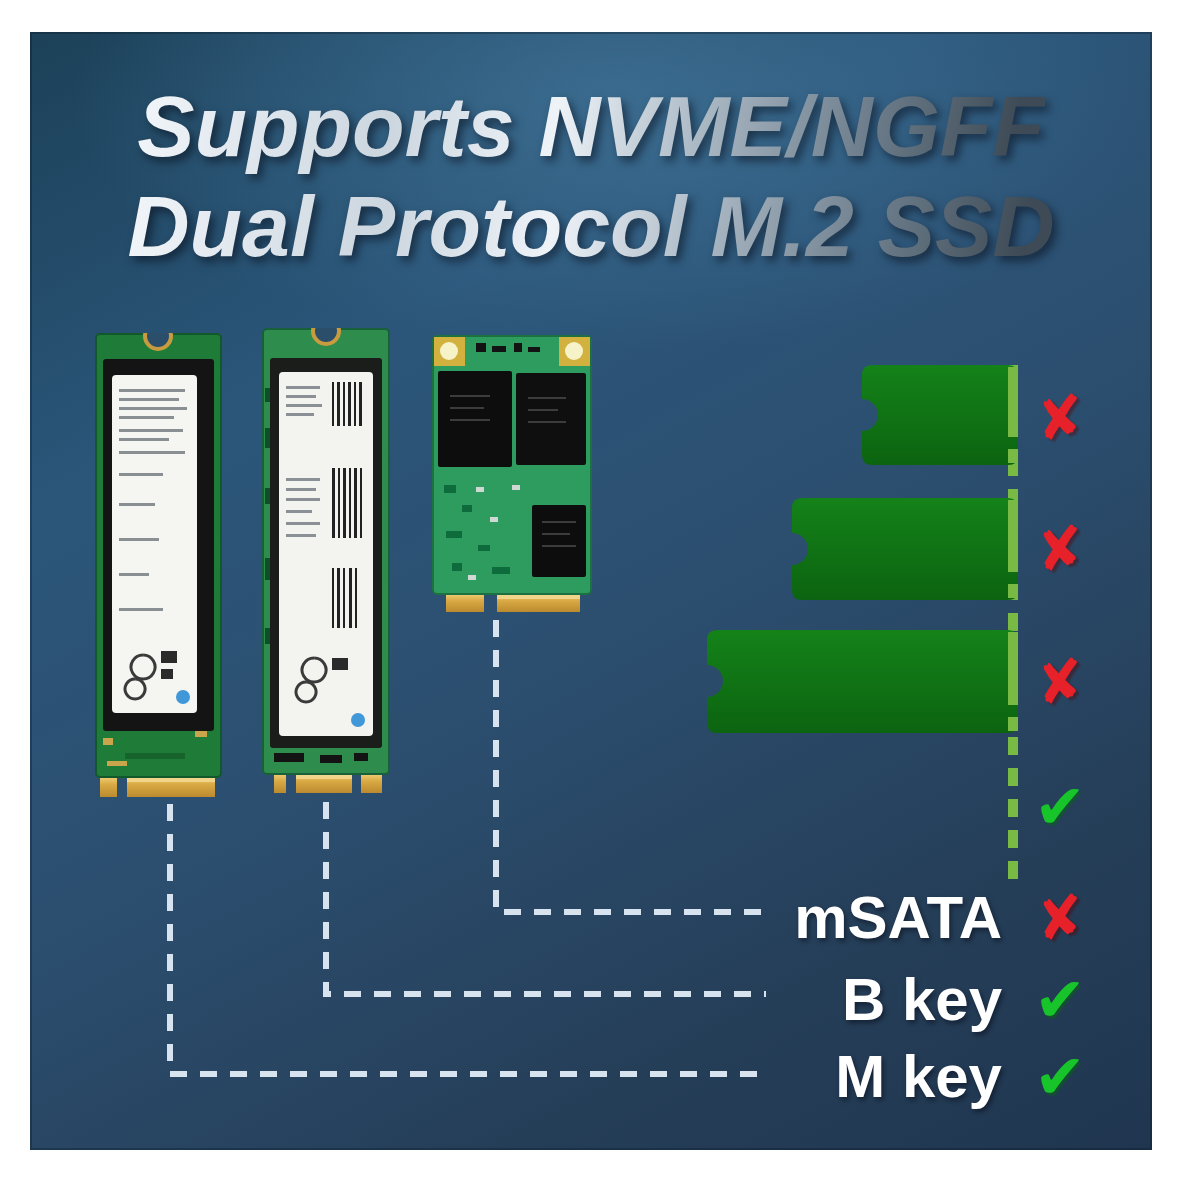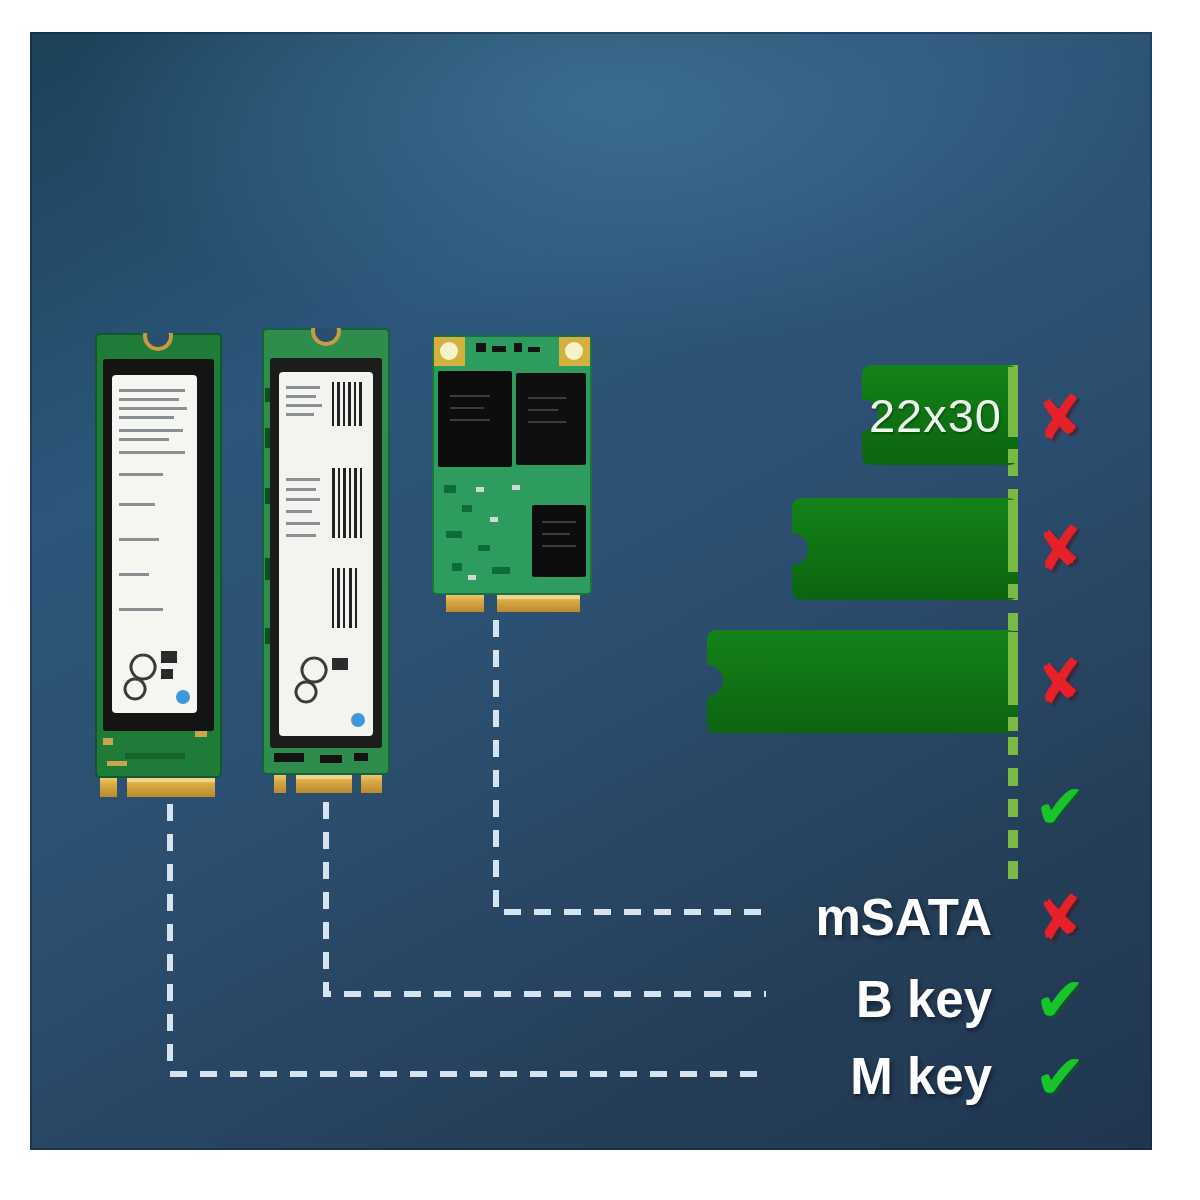--- a/index.html
+++ b/index.html
@@ -42,37 +42,45 @@
   .mark{position:absolute;left:988px;width:84px;height:74px;line-height:74px;text-align:center;
         font-family:"DejaVu Sans",sans-serif;font-weight:bold;font-size:58px;}
   .mark[data-status="unsupported"]{color:#e62129;transform:rotate(-8deg);
         text-shadow:3px 3px 2px rgba(90,0,0,.4);}
   .mark[data-status="supported"]{color:#17c42a;font-size:62px;
         text-shadow:2px 3px 1px rgba(8,100,22,.55);}
   .mark-r1{top:349px;} .mark-r2{top:480px;} .mark-r3{top:613px;} .mark-r4{top:738px;}
   .mark-k1{top:849px;} .mark-k2{top:931px;} .mark-k3{top:1008px;}
 
   
-  .key-label{position:absolute;right:160px;height:62px;line-height:62px;text-align:right;
-    font-weight:bold;font-size:51px;color:#ffffff;text-shadow:2px 3px 5px rgba(0,0,10,.45);margin-left:28px;}
+  .key-label{position:absolute;right:150px;height:62px;line-height:62px;text-align:right;
+    font-weight:bold;font-size:60px;color:#ffffff;text-shadow:2px 3px 5px rgba(0,0,10,.45);margin-left:28px;}
   .key1{top:855px;} .key2{top:937px;} .key3{top:1014px;}
 
   
   .ssd{position:absolute;}
   .ssd svg{display:block;}
   .ssd1{left:65px;top:301px;width:127px;height:466px;}
   .ssd2{left:232px;top:296px;width:128px;height:467px;}
   .msata{left:402px;top:303px;width:160px;height:280px;}
 </style>
 </head>
 <body>
 
 <div class="page">
   <div class="canvas">
 
+    <div class="title">
+      <div class="title-row">
+        <span class="title-line">Supports NVME/NGFF</span>
+      </div>
+      <div class="title-row">
+        <span class="title-line">Dual Protocol M.2 SSD</span>
+      </div>
+    </div>
 
     <svg class="lines-svg" viewBox="0 0 1122 1118">
       <polyline points="466,588 466,880 736,880" fill="none" stroke="#d7e3ef" stroke-width="6" stroke-dasharray="17 13"></polyline>
       <polyline points="296,770 296,962 736,962" fill="none" stroke="#d7e3ef" stroke-width="6" stroke-dasharray="17 13"></polyline>
       <polyline points="140,772 140,1042 736,1042" fill="none" stroke="#d7e3ef" stroke-width="6" stroke-dasharray="17 13"></polyline>
     </svg>
 
     <div class="edge-rail"></div>
 
     <svg width="0" height="0" style="position:absolute">
@@ -89,21 +97,20 @@
       </defs>
     </svg>
 
     <div class="bar bar1">
       <svg viewBox="0 0 156 100" width="156" height="100">
         <path fill-rule="evenodd" fill="url(#barGrad)" d="M10 0 H146 Q156 0 156 10 V90 Q156 100 146 100 H10 Q0 100 0 90 V10 Q0 0 10 0 Z
              M-16 50 a16 16 0 1 0 32 0 a16 16 0 1 0 -32 0 Z"></path>
         <rect x="146" y="2" width="10" height="70" fill="#79ba45"></rect>
         <rect x="146" y="84" width="10" height="14" fill="#79ba45"></rect>
       </svg>
-      <span class="bar-label">22x30</span>
     </div>
     <div class="bar bar2">
       <svg viewBox="0 0 226 102" width="226" height="102">
         <path fill-rule="evenodd" fill="url(#barGrad)" d="M10 0 H216 Q226 0 226 10 V92 Q226 102 216 102 H10 Q0 102 0 92 V10 Q0 0 10 0 Z
              M-16 51 a16 16 0 1 0 32 0 a16 16 0 1 0 -32 0 Z"></path>
         <rect x="216" y="2" width="10" height="72" fill="#79ba45"></rect>
         <rect x="216" y="86" width="10" height="14" fill="#79ba45"></rect>
       </svg>
     </div>
     <div class="bar bar3">

